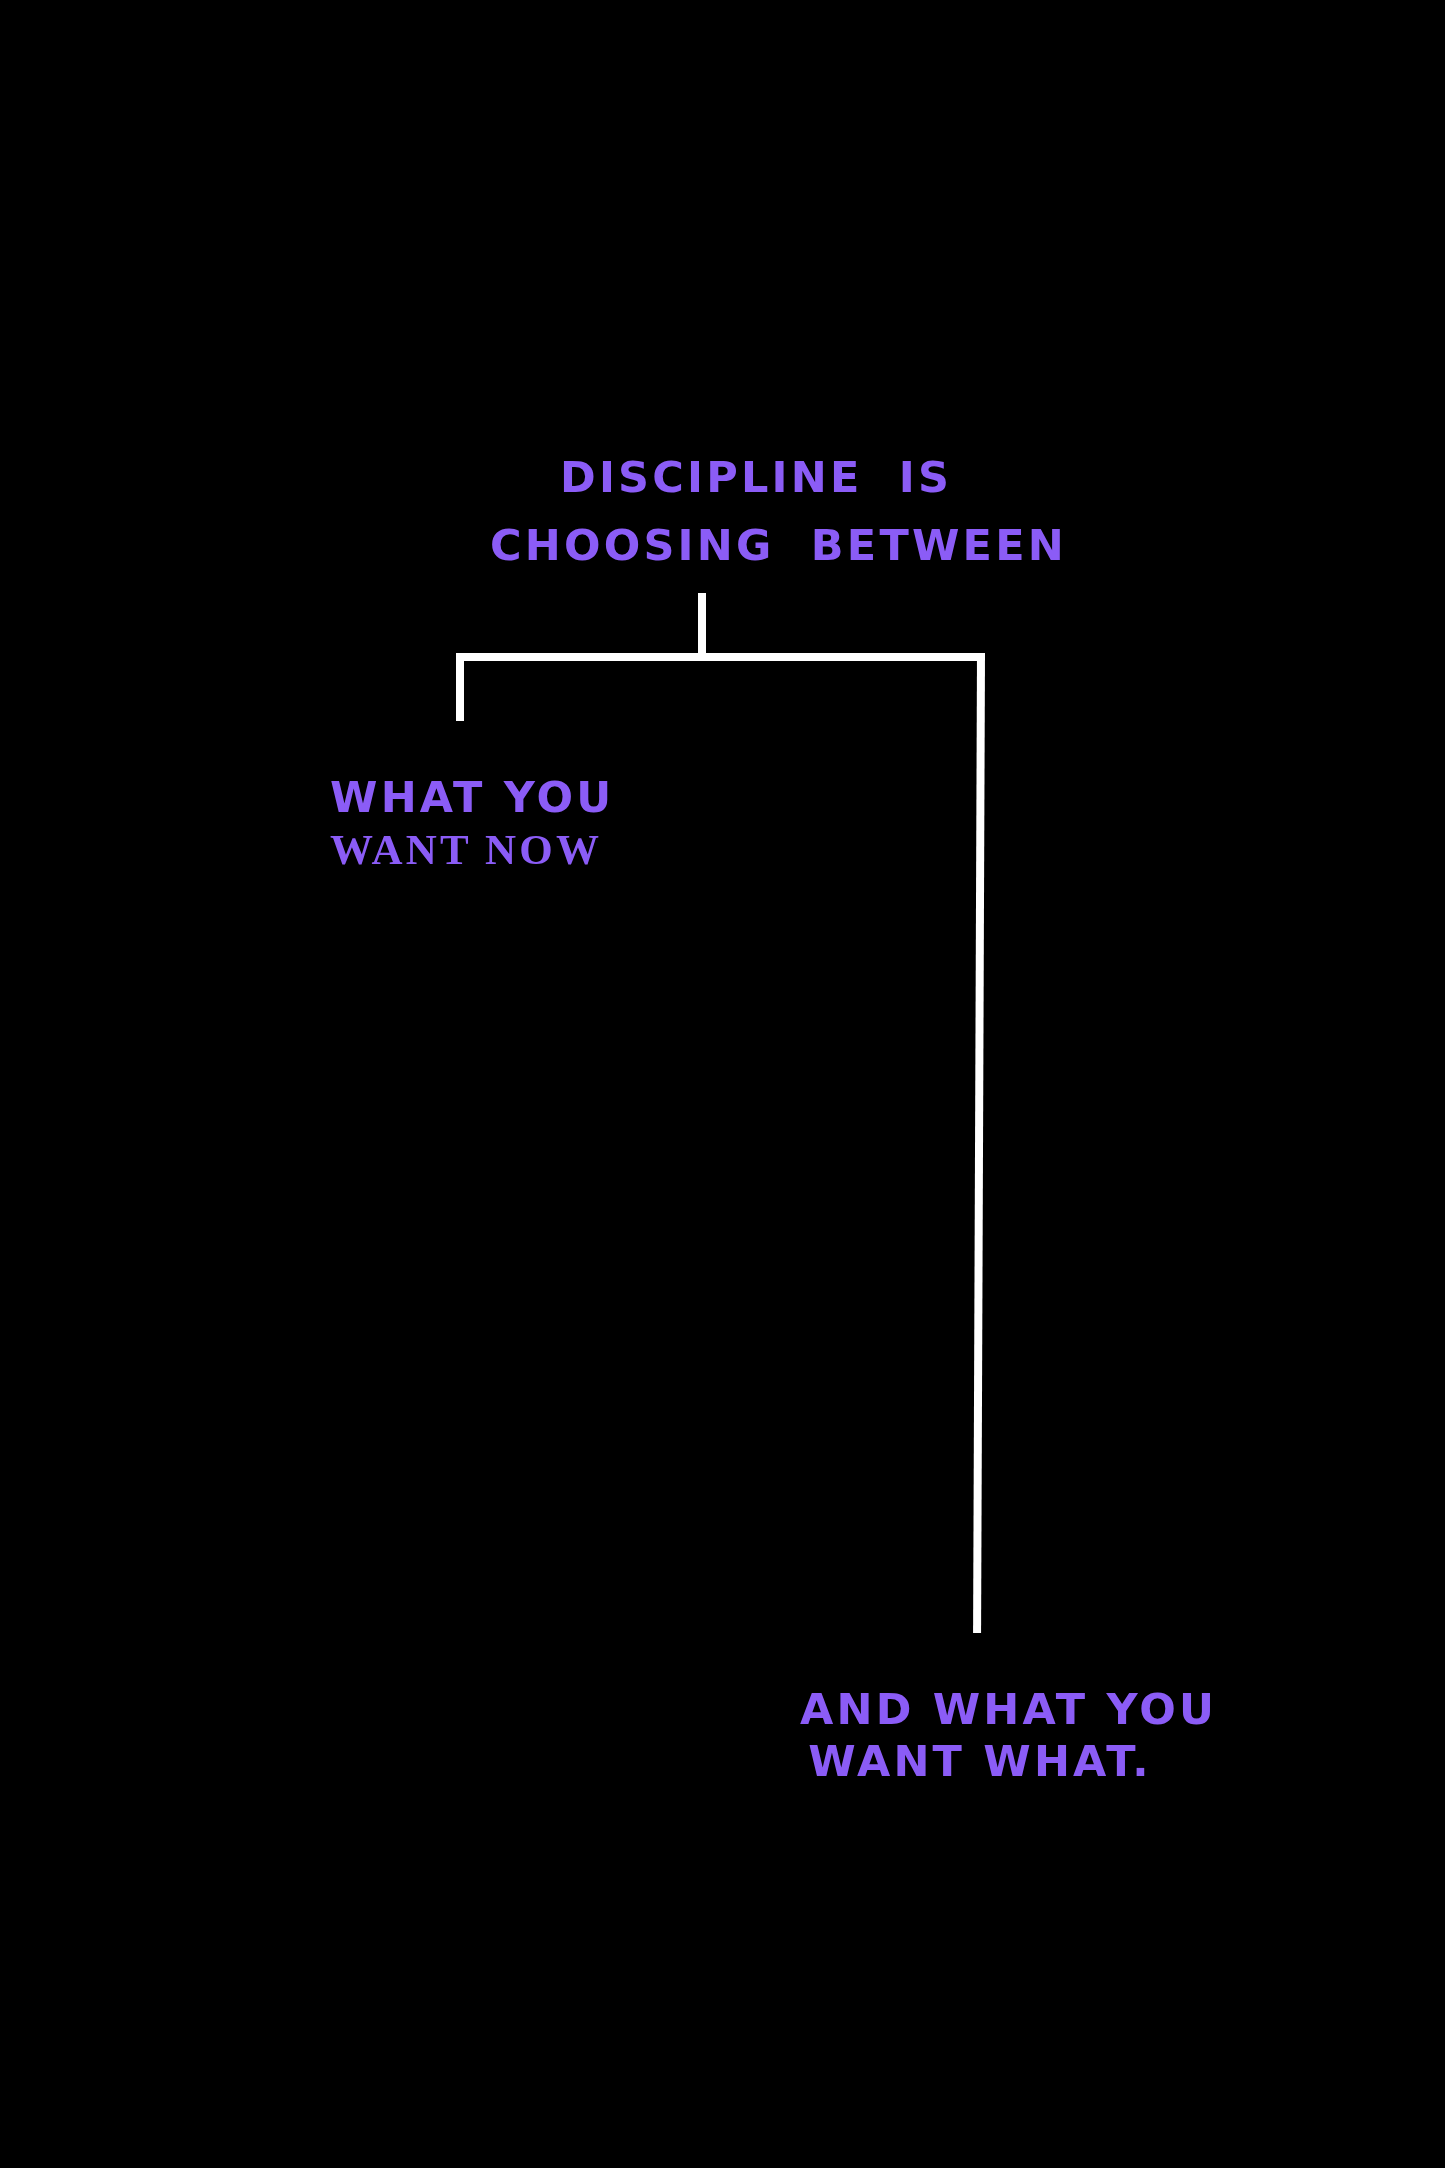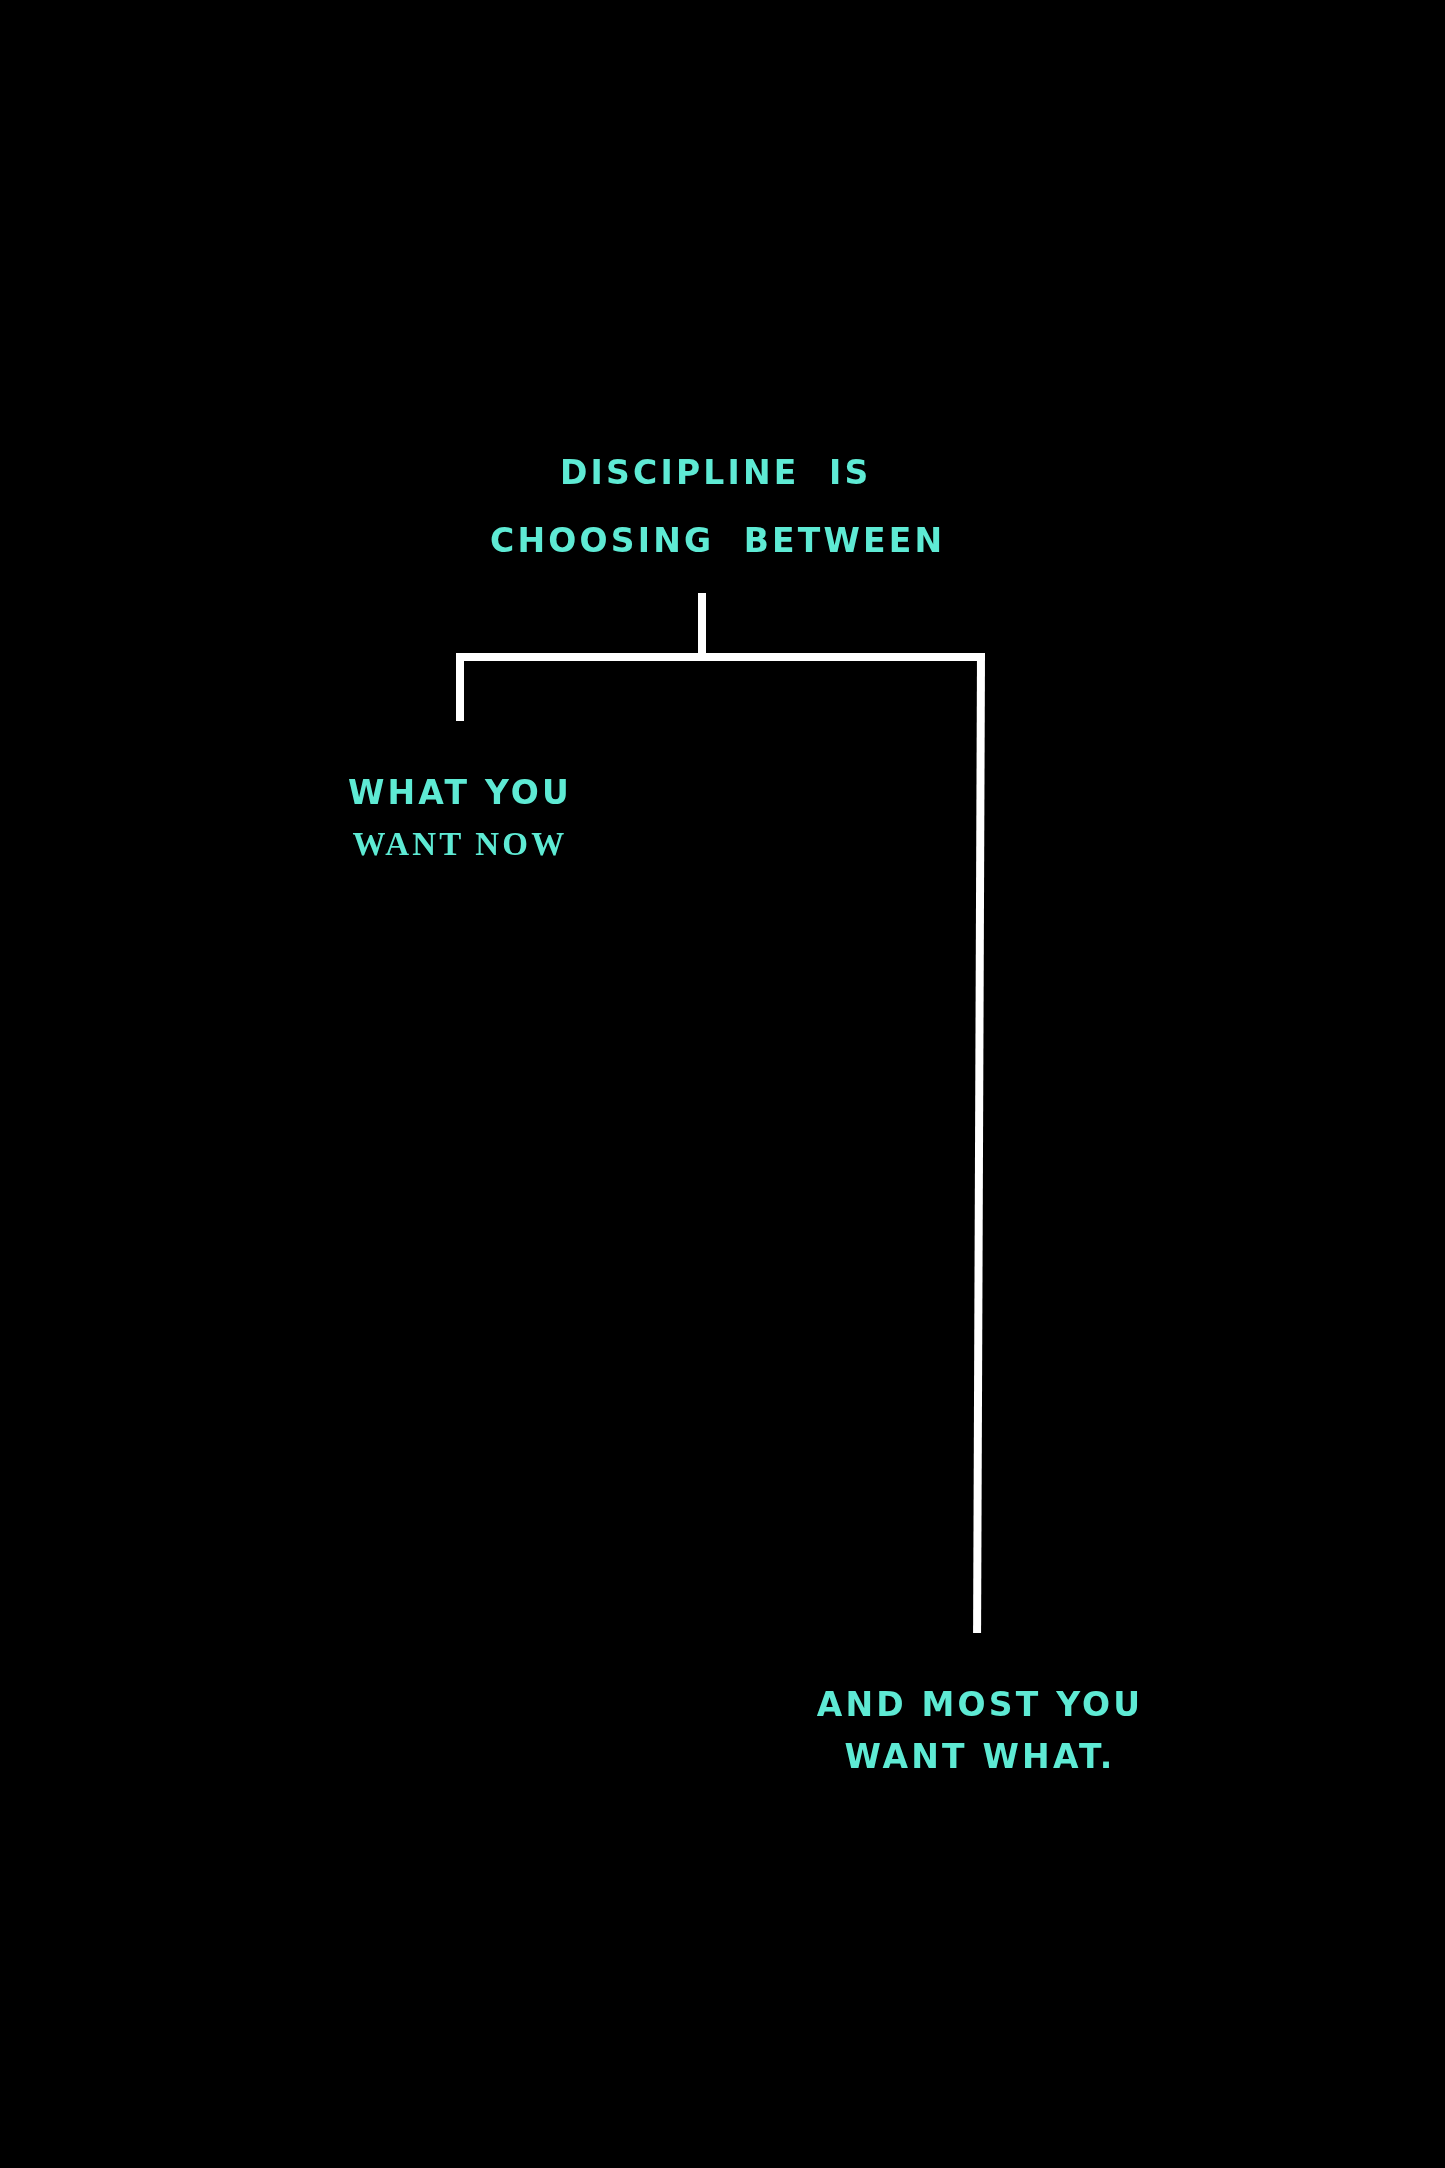--- a/index.html
+++ b/index.html
@@ -5,23 +5,23 @@
     html, body { margin: 0; padding: 0; }
     body {
       width: 1445px; height: 2168px;
       background: #000000;
       position: relative;
       overflow: hidden;
       font-family: "DejaVu Sans", sans-serif;
     }
     .txt {
       position: absolute;
-      color: #5eead4;
+      color: #8b5cf6;
       font-weight: bold;
-      font-size: 33px;
+      font-size: 43px;
       letter-spacing: 3.2px;
       white-space: pre;
       line-height: 1;
       text-align: center;
     }
     .line {
       position: absolute;
       background: #ffffff;
     }
   </style>
@@ -34,16 +34,16 @@
   <div class="txt" style="left:490px; top:524px; width:440px;">CHOOSING  BETWEEN</div>
 
   <div class="line" style="left:698px; top:593px; width:8px; height:64px;"></div>
   <div class="line" style="left:456px; top:653px; width:527px; height:8px;"></div>
   <div class="line" style="left:456px; top:653px; width:8px; height:68px;"></div>
   <div class="line" style="left:977px; top:653px; width:8px; height:980px; transform: skewX(-0.23deg); transform-origin: top left;"></div>
 
   <div class="txt" style="left:330px; top:776px; width:260px;">WHAT YOU</div>
   <div class="txt" style="left:330px; top:828px; width:260px;font-family:Liberation Serif, serif;">WANT NOW</div>
 
-  <div class="txt" style="left:800px; top:1688px; width:360px;">AND MOST YOU</div>
+  <div class="txt" style="left:800px; top:1688px; width:360px;">AND WHAT YOU</div>
   <div class="txt" style="left:800px; top:1740px; width:360px;">WANT WHAT.</div>
 
 </div>
 
 </body></html>

